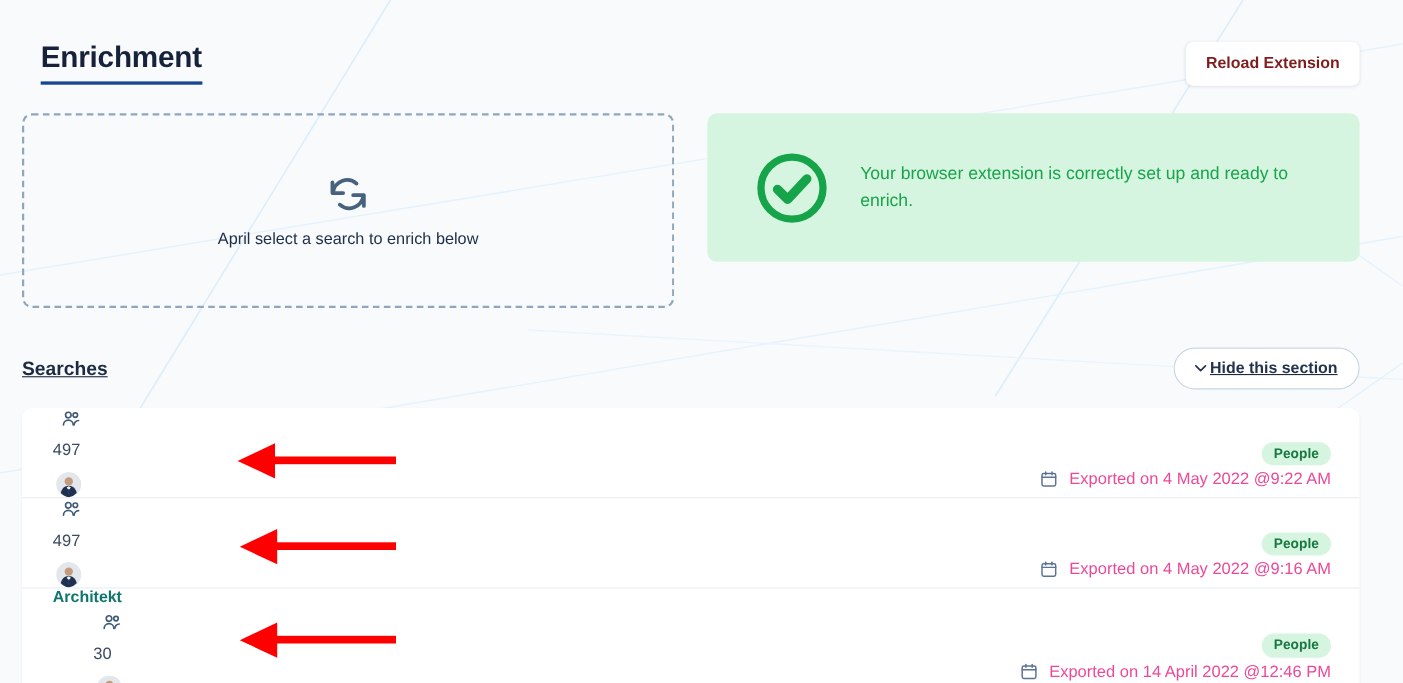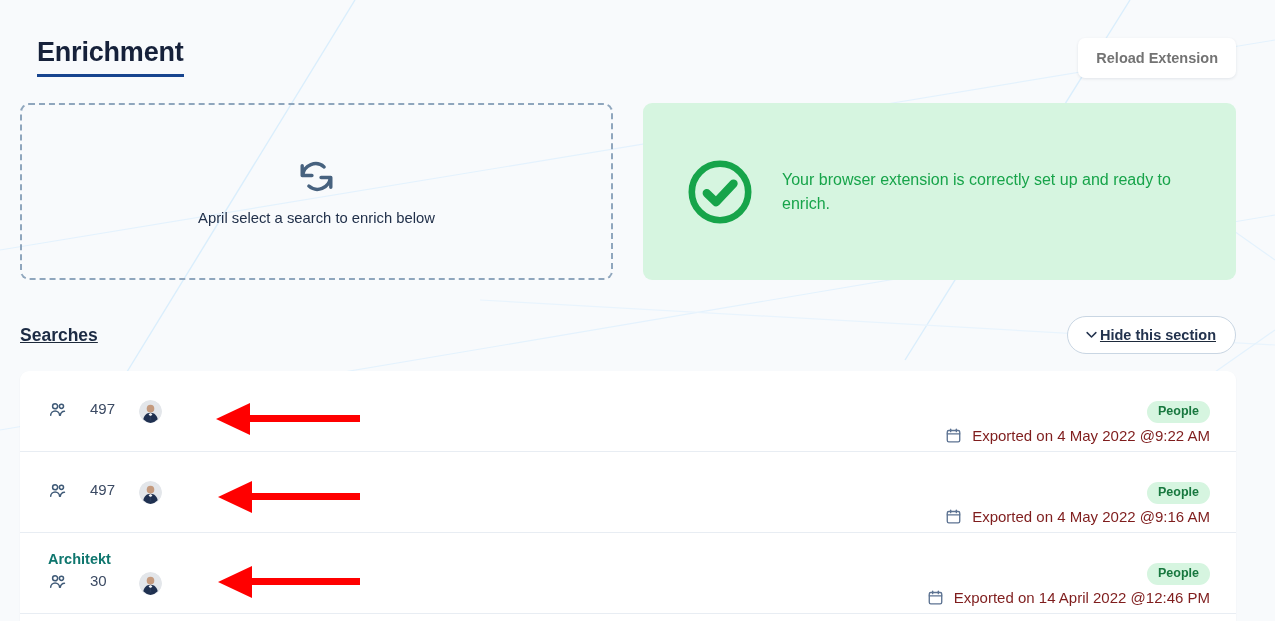--- a/index.html
+++ b/index.html
@@ -54,21 +54,21 @@
   }
 
   .reload-btn {
     background: #ffffff;
     border: none;
     border-radius: 7px;
     box-shadow: 0 1px 3px rgba(24,40,72,.10);
     font-family: inherit;
     font-size: 14.5px;
     font-weight: bold;
-    color: #737373;
+    color: #7f1d1d;
     padding: 12px 18px;
     cursor: pointer;
     white-space: nowrap;
   }
 
   
   .panels {
     display: flex;
     gap: 30px;
     padding: 25px 39px 0 20px;
@@ -89,21 +89,21 @@
   .sync-icon { display: block; }
 
   .panel-select-label {
     font-size: 14.8px;
     color: #21304a;
     font-weight: normal;
   }
 
   .panel-status {
     flex: 1;
-    height: 177px;
+    height: 135px;
     background: #d6f5e0;
     border-radius: 9px;
     display: flex;
     align-items: center;
     gap: 26px;
     padding: 0 38px 0 41px;
   }
 
   .check-icon { flex: 0 0 auto; display: block; }
 
@@ -174,22 +174,23 @@
 
   .row-name {
     font-size: 14.5px;
     font-weight: bold;
     color: #0f766e;
     line-height: 1.2;
   }
 
   .row-meta {
     display: flex;
-    align-items: flex-start;
-    gap: 23px;
+    align-items: flex-end;
+    gap: 11px;
+    flex-direction: column;
   }
 
   .people-icon { display: block; flex: 0 0 auto; }
 
   .row-count {
     font-size: 15px;
     color: #3b4a63;
     min-width: 26px;
   }
 
@@ -219,21 +220,21 @@
     border-radius: 11px;
     padding: 3px 11px;
     line-height: 1.25;
   }
 
   .row-date {
     display: flex;
     align-items: center;
     gap: 10px;
     font-size: 15px;
-    color: #7f1d1d;
+    color: #ec4899;
     white-space: nowrap;
   }
 
   .cal-icon { display: block; flex: 0 0 auto; }
 
   
   .arrow-anno {
     position: absolute;
     pointer-events: none;
     z-index: 5;

